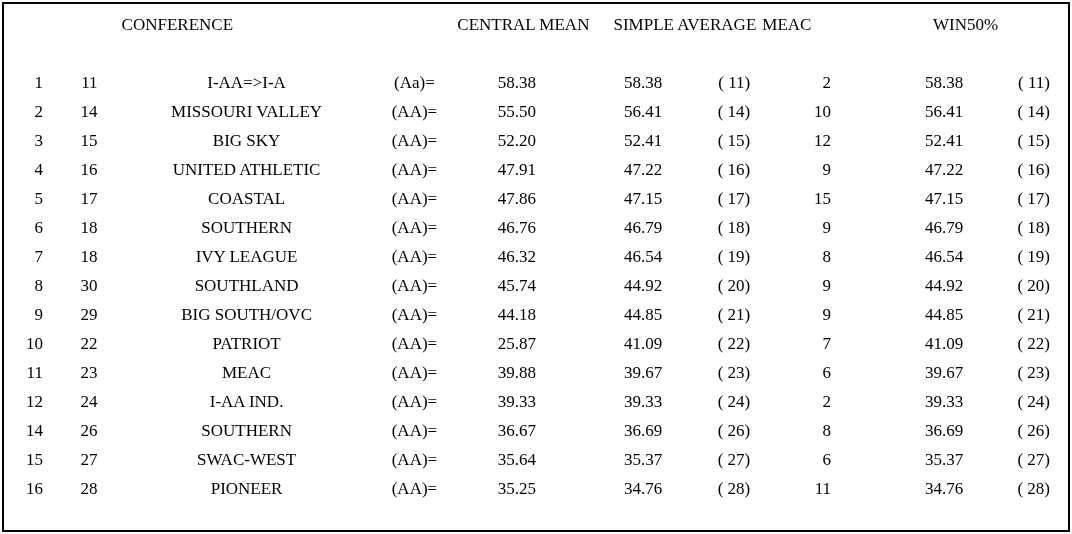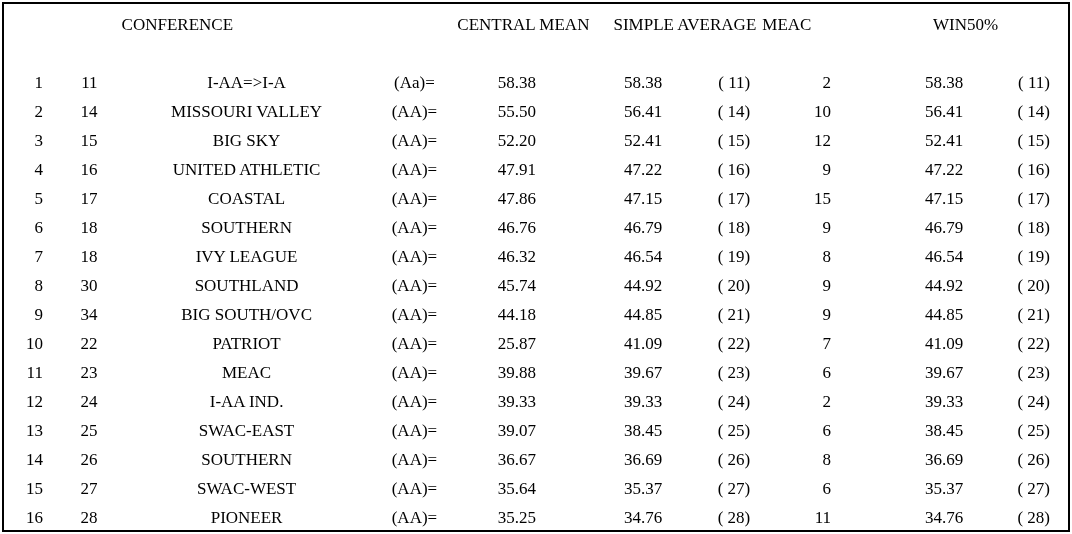--- a/index.html
+++ b/index.html
@@ -229,21 +229,21 @@
               <td class="cell-tag">(AA)=</td>
               <td class="cell-cmean">45.74</td>
               <td class="cell-simple">44.92</td>
               <td class="cell-srank">( 20)</td>
               <td class="cell-teams">9</td>
               <td class="cell-win">44.92</td>
               <td class="cell-wrank">( 20)</td>
             </tr>
             <tr>
               <td class="cell-rank">9</td>
-              <td class="cell-num">34</td>
+              <td class="cell-num">29</td>
               <td class="cell-conf">BIG SOUTH/OVC</td>
               <td class="cell-tag">(AA)=</td>
               <td class="cell-cmean">44.18</td>
               <td class="cell-simple">44.85</td>
               <td class="cell-srank">( 21)</td>
               <td class="cell-teams">9</td>
               <td class="cell-win">44.85</td>
               <td class="cell-wrank">( 21)</td>
             </tr>
             <tr>
@@ -274,32 +274,20 @@
               <td class="cell-rank">12</td>
               <td class="cell-num">24</td>
               <td class="cell-conf">I-AA IND.</td>
               <td class="cell-tag">(AA)=</td>
               <td class="cell-cmean">39.33</td>
               <td class="cell-simple">39.33</td>
               <td class="cell-srank">( 24)</td>
               <td class="cell-teams">2</td>
               <td class="cell-win">39.33</td>
               <td class="cell-wrank">( 24)</td>
-            </tr>
-            <tr>
-              <td class="cell-rank">13</td>
-              <td class="cell-num">25</td>
-              <td class="cell-conf">SWAC-EAST</td>
-              <td class="cell-tag">(AA)=</td>
-              <td class="cell-cmean">39.07</td>
-              <td class="cell-simple">38.45</td>
-              <td class="cell-srank">( 25)</td>
-              <td class="cell-teams">6</td>
-              <td class="cell-win">38.45</td>
-              <td class="cell-wrank">( 25)</td>
             </tr>
             <tr>
               <td class="cell-rank">14</td>
               <td class="cell-num">26</td>
               <td class="cell-conf">SOUTHERN</td>
               <td class="cell-tag">(AA)=</td>
               <td class="cell-cmean">36.67</td>
               <td class="cell-simple">36.69</td>
               <td class="cell-srank">( 26)</td>
               <td class="cell-teams">8</td>

